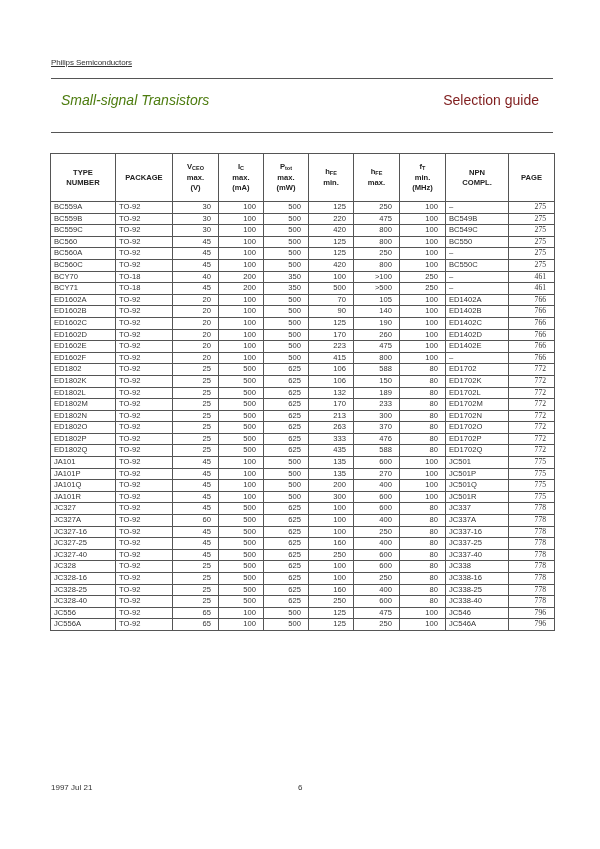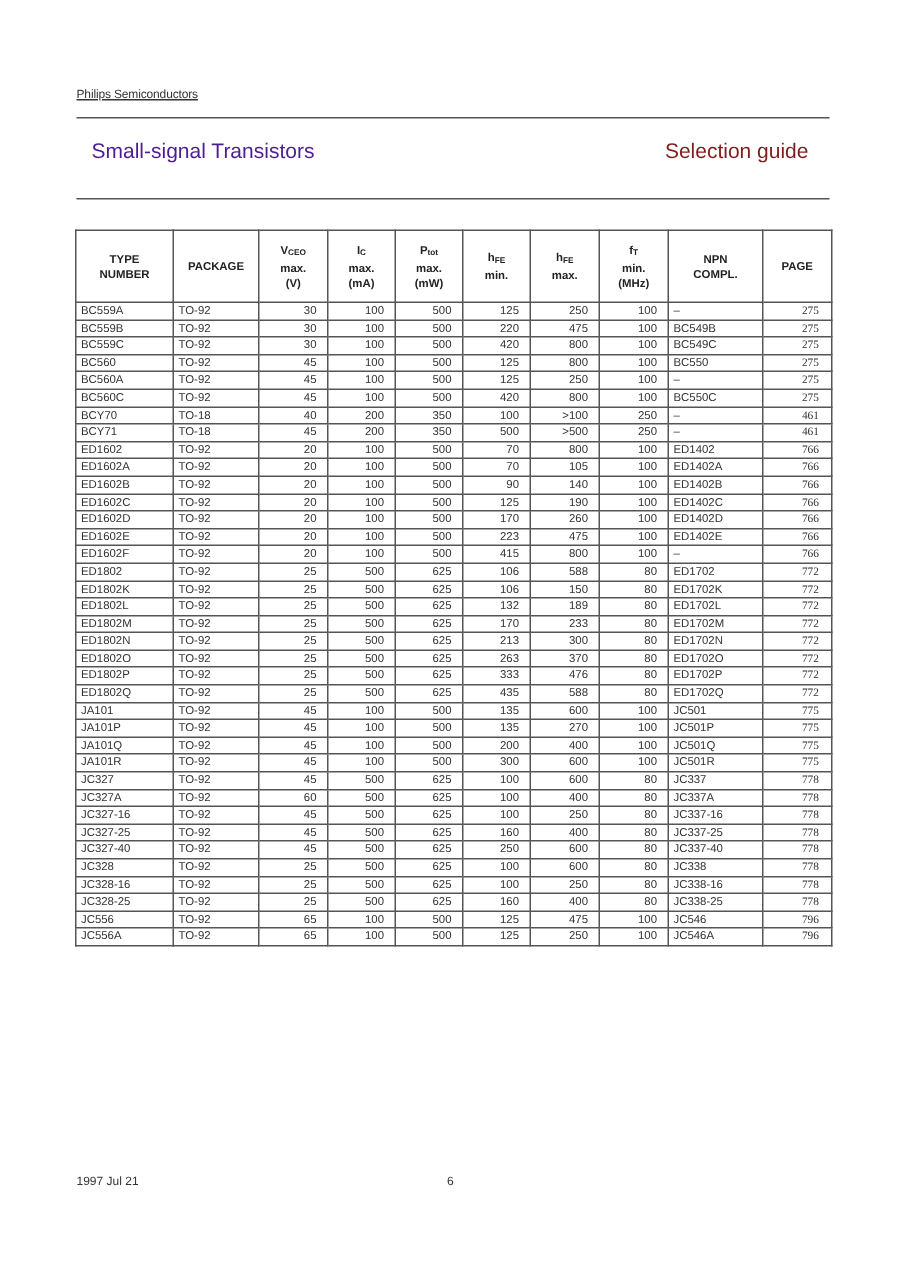--- a/index.html
+++ b/index.html
@@ -1,19 +1,19 @@
 <!DOCTYPE html>
 <html><head>
 <meta charset="utf-8">
 <style>
   html, body { margin:0; padding:0; background:#fff; }
   body { width:600px; height:849px; position:relative; font-family:"Liberation Sans", sans-serif; color:#222; overflow:hidden; }
   .company { position:absolute; left:51px; top:58px; font-size:8px; color:#333; letter-spacing:-0.1px;text-decoration:underline; }
   .rule1 { position:absolute; left:51px; width:502px; top:78px; height:0; border-top:1.3px solid #555; }
-  .title-left { position:absolute; left:61px; top:92px; font-size:14px; color:#4c1d95; }
+  .title-left { position:absolute; left:61px; top:92px; font-size:14px; color:#4d7c0f;font-style:italic; }
   .title-right { position:absolute; right:61px; top:92px; font-size:14px; color:#7f1d1d; }
   .rule2 { position:absolute; left:51px; width:502px; top:132px; height:0; border-top:1.3px solid #555; }
   table.guide { position:absolute; left:50px; top:153px; width:504px; border-collapse:collapse; font-size:7.6px; color:#333; table-layout:fixed;padding-left:28px; }
   table.guide th, table.guide td { border:1px solid #555; padding:0 3px; line-height:10.6px; height:10.6px; white-space:nowrap; overflow:hidden; }
   table.guide { border:1.5px solid #444; }
   table.guide th { font-weight:bold; font-size:7.6px; text-align:center; height:47px; line-height:10px; color:#222; }
   table.guide th sub { font-size:5.5px; vertical-align:-1px; font-weight:bold; }
   table.guide td.num { text-align:right; padding-right:7px; }
   table.guide td.c-hfemin, table.guide td.c-hfemax { padding-right:7px; }
   table.guide td.c-page { padding-right:8px;font-family:Liberation Serif, serif; }
@@ -147,32 +147,20 @@
         <td class="c-vceo num">45</td>
         <td class="c-ic num">200</td>
         <td class="c-ptot num">350</td>
         <td class="c-hfemin num">500</td>
         <td class="c-hfemax num">&gt;500</td>
         <td class="c-ft num">250</td>
         <td class="c-npn">–</td>
         <td class="c-page num">461</td>
       </tr>
       <tr>
-        <td class="c-type">ED1602</td>
-        <td class="c-package">TO-92</td>
-        <td class="c-vceo num">20</td>
-        <td class="c-ic num">100</td>
-        <td class="c-ptot num">500</td>
-        <td class="c-hfemin num">70</td>
-        <td class="c-hfemax num">800</td>
-        <td class="c-ft num">100</td>
-        <td class="c-npn">ED1402</td>
-        <td class="c-page num">766</td>
-      </tr>
-      <tr>
         <td class="c-type">ED1602A</td>
         <td class="c-package">TO-92</td>
         <td class="c-vceo num">20</td>
         <td class="c-ic num">100</td>
         <td class="c-ptot num">500</td>
         <td class="c-hfemin num">70</td>
         <td class="c-hfemax num">105</td>
         <td class="c-ft num">100</td>
         <td class="c-npn">ED1402A</td>
         <td class="c-page num">766</td>
@@ -468,20 +456,32 @@
       <tr>
         <td class="c-type">JC328-25</td>
         <td class="c-package">TO-92</td>
         <td class="c-vceo num">25</td>
         <td class="c-ic num">500</td>
         <td class="c-ptot num">625</td>
         <td class="c-hfemin num">160</td>
         <td class="c-hfemax num">400</td>
         <td class="c-ft num">80</td>
         <td class="c-npn">JC338-25</td>
+        <td class="c-page num">778</td>
+      </tr>
+      <tr>
+        <td class="c-type">JC328-40</td>
+        <td class="c-package">TO-92</td>
+        <td class="c-vceo num">25</td>
+        <td class="c-ic num">500</td>
+        <td class="c-ptot num">625</td>
+        <td class="c-hfemin num">250</td>
+        <td class="c-hfemax num">600</td>
+        <td class="c-ft num">80</td>
+        <td class="c-npn">JC338-40</td>
         <td class="c-page num">778</td>
       </tr>
       <tr>
         <td class="c-type">JC556</td>
         <td class="c-package">TO-92</td>
         <td class="c-vceo num">65</td>
         <td class="c-ic num">100</td>
         <td class="c-ptot num">500</td>
         <td class="c-hfemin num">125</td>
         <td class="c-hfemax num">475</td>

